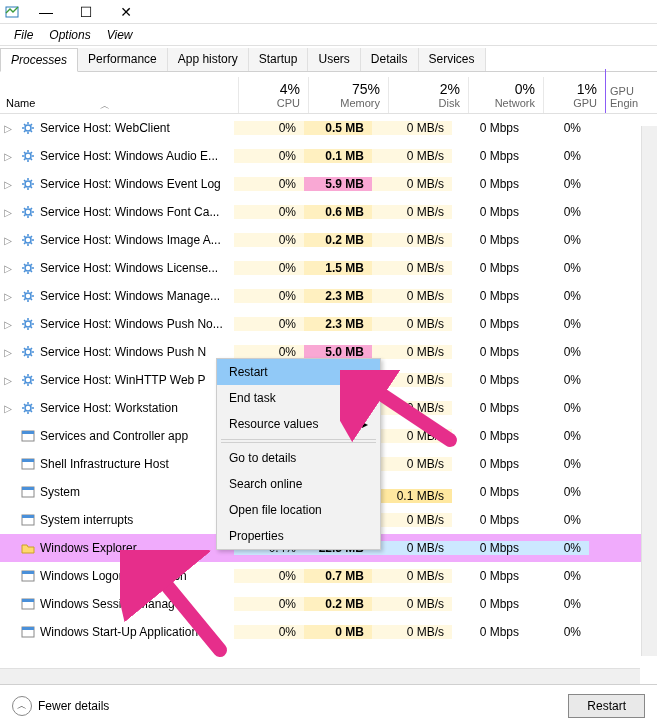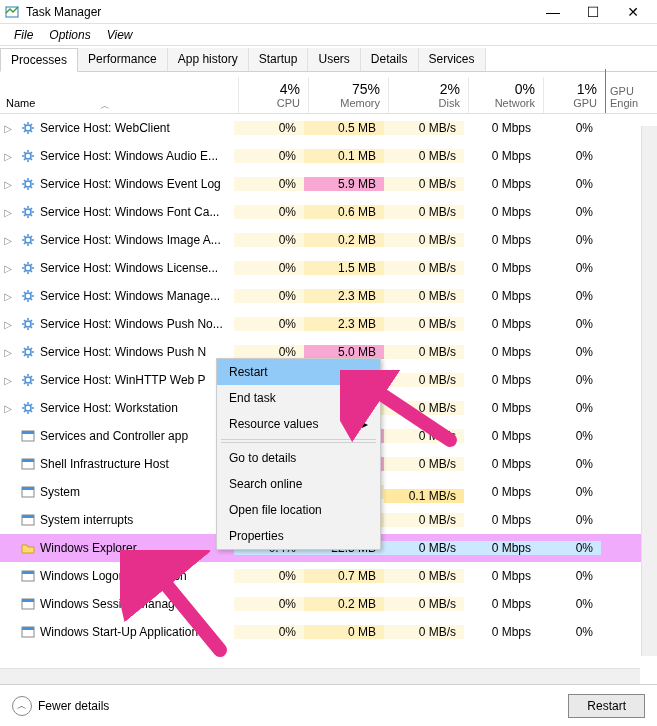--- a/index.html
+++ b/index.html
@@ -45,20 +45,21 @@
   padding: 4px 10px;
   border-right: 1px solid #e0e0e0;
   background: #f5f5f5;
   font-size: 12px;
 }
 .tab.active {
   background: #fff;
   border: 1px solid #d0d0d0;
   border-bottom: 1px solid #fff;
   margin-bottom: -1px;
+  font-style: italic;
 }
 .headers {
   display: flex;
   border-bottom: 1px solid #e0e0e0;
   height: 42px;
   align-items: flex-end;
   font-size: 11px;
 }
 .headers .name-col {
   width: 238px;
@@ -97,21 +98,21 @@
   font-size: 12px;
 }
 .row .exp { width: 16px; text-align: center; color: #888; font-size: 10px; }
 .row .icon { width: 16px; height: 16px; margin: 0 4px; flex-shrink: 0; }
 .row .proc-name { flex: 0 0 194px; overflow: hidden; white-space: nowrap; text-overflow: ellipsis; }
 .cell {
   text-align: right;
   padding-right: 8px;
 }
 .cell.cpu { width: 70px; background: #fff8e0; }
-.cell.mem { width: 80px; }
+.cell.mem { width: 68px; font-weight: bold; }
 .cell.disk { width: 80px; }
 .cell.net { width: 75px; }
 .cell.gpu { width: 62px; }
 .mem-low { background: #fff0c0; }
 .mem-mid { background: #f9a8d4; }
 .mem-high { background: #ffd86e; }
 .disk-low { background: #fff8e0; }
 .disk-hl { background: #ffe8a0; margin-top: 7px; }
 .row.selected { background: #f0abfc; }
 .row.selected .cell.cpu,
@@ -182,21 +183,20 @@
 </head>
 <body>
 
 <div class="titlebar">
   <span class="app-icon">
     <svg viewBox="0 0 16 16">
         <rect x="2" y="3" width="12" height="10" fill="none" stroke="#2a7ab9" stroke-width="1"></rect>
         <path d="M2 9 L6 5 L9 8 L14 3" fill="none" stroke="#3a9c3a" stroke-width="1.4"></path>
       </svg>
   </span>
-  <span class="title">Task Manager</span>
   <div class="win-controls">
     <div class="win-btn">—</div>
     <div class="win-btn">☐</div>
     <div class="win-btn">✕</div>
   </div>
 </div>
 
 <div class="menubar">
   <div class="menu-item">File</div>
   <div class="menu-item">Options</div>

